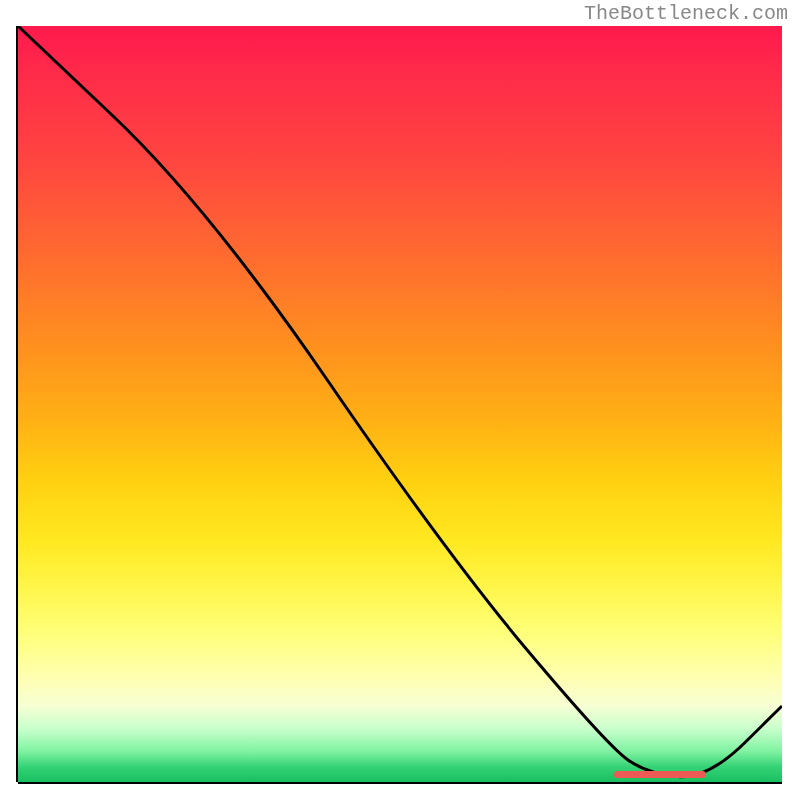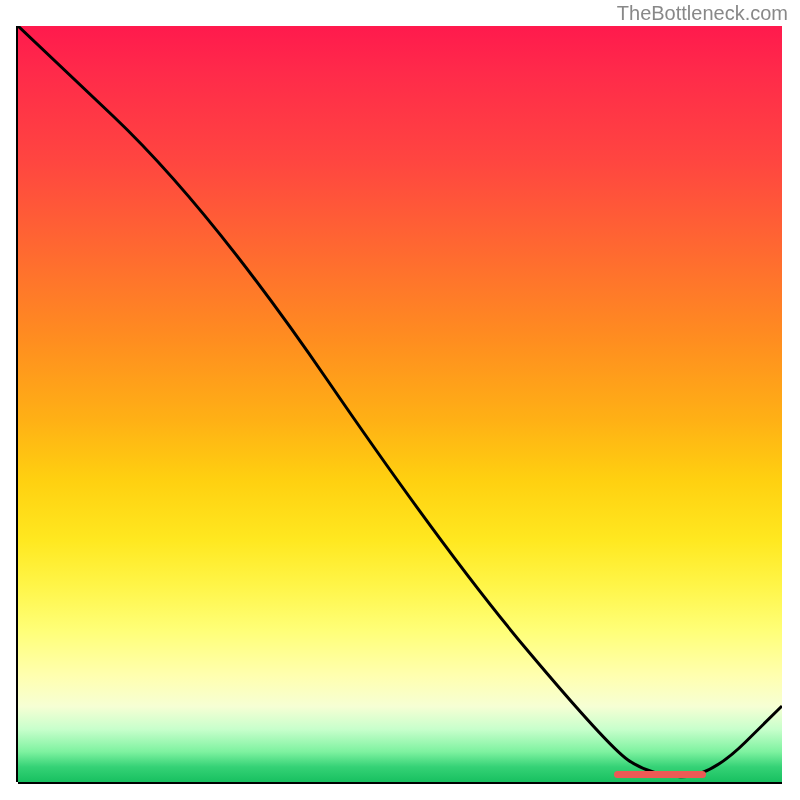--- a/index.html
+++ b/index.html
@@ -2,21 +2,21 @@
 <html><head>
 <meta charset="utf-8">
 <style>
   * { margin: 0; padding: 0; box-sizing: border-box; }
   html, body { width: 800px; height: 800px; overflow: hidden; background: #fff; }
   .wrap { position: relative; width: 800px; height: 800px; }
   .attribution {
     position: absolute;
     top: 2px;
     right: 12px;
-    font-family: Liberation Sans, sans-serif;
+    font-family: Liberation Mono, monospace;
     font-size: 20px;
     color: #888;
     font-weight: 500;
   }
   .plot {
     position: absolute;
     left: 18px;
     top: 26px;
     width: 764px;
     height: 756px;

